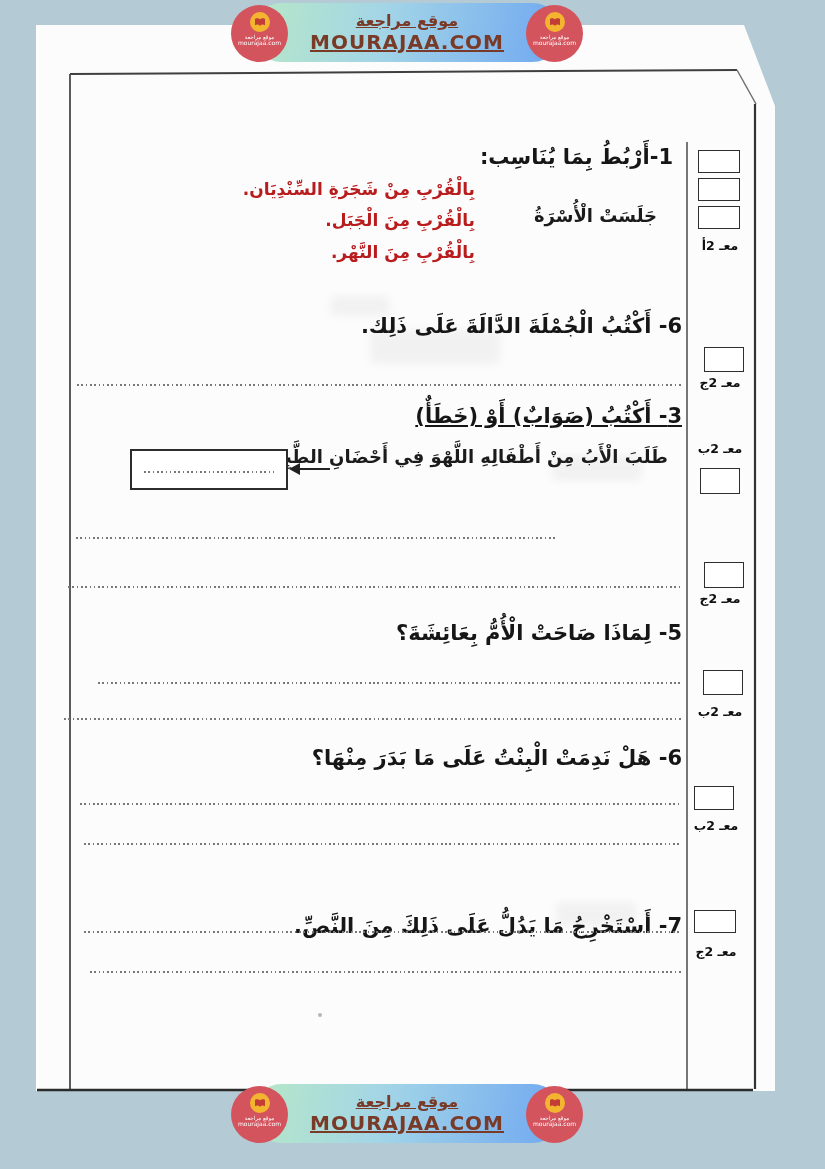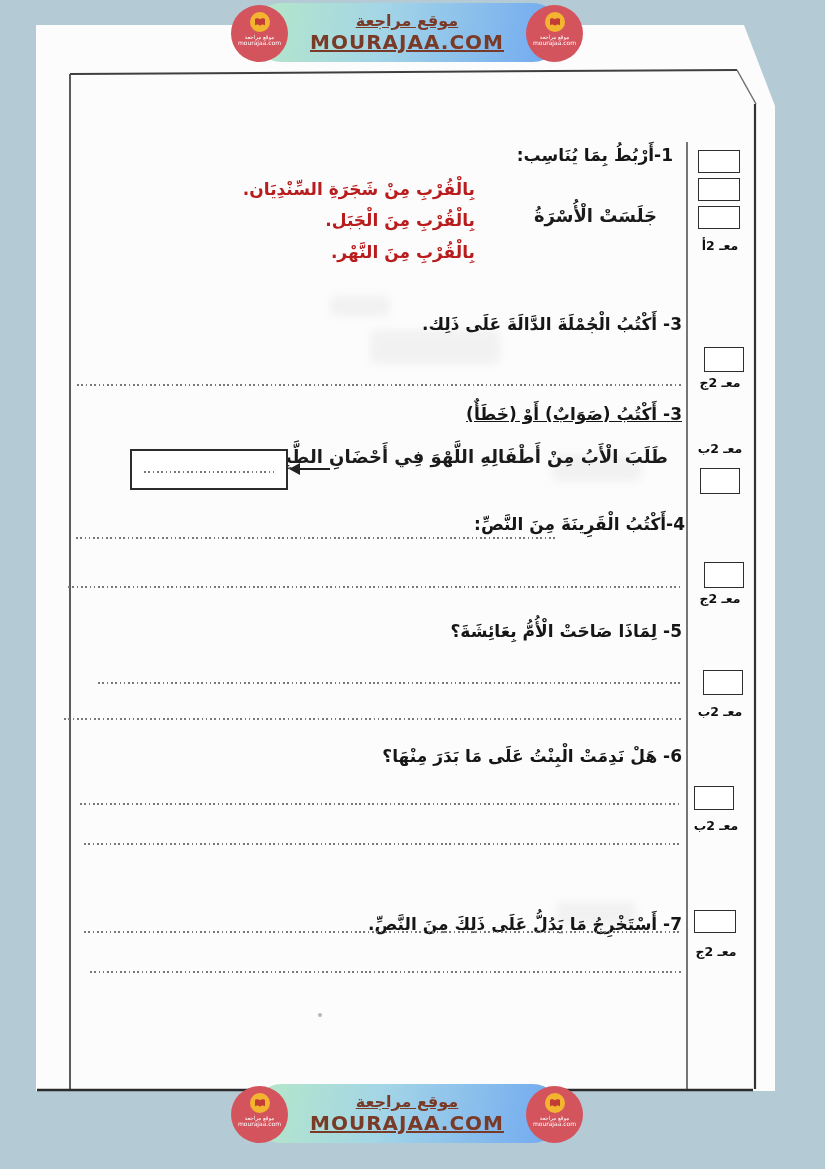--- a/index.html
+++ b/index.html
@@ -5,21 +5,21 @@
   * { margin:0; padding:0; box-sizing:border-box; }
   body { font-family:"DejaVu Sans", sans-serif; }
   .page { position:relative; width:825px; height:1169px; background:#b4cbd5; overflow:hidden; }
 
   
   .paper { position:absolute; left:36px; top:25px; width:739px; height:1066px; background:#fcfcfd;
            clip-path: polygon(0 0, 95.8% 0, 100% 7.6%, 100% 100%, 0 100%); }
   .frame { position:absolute; left:0; top:0; pointer-events:none; }
 
   
-  .qtitle { position:absolute; direction:rtl; font-size:17px; font-weight:bold; color:#161616; white-space:nowrap; }
+  .qtitle { position:absolute; direction:rtl; font-size:21px; font-weight:bold; color:#161616; white-space:nowrap; }
   .qtitle.u { text-decoration:underline; }
   .qtext  { position:absolute; direction:rtl; font-size:18px; font-weight:bold; color:#1b1b1b; white-space:nowrap;text-align:center; }
   .opt    { position:absolute; direction:rtl; font-size:17px; font-weight:bold; color:#b91c1c; text-align:right; white-space:nowrap; }
 
   
   .dotline { position:absolute; height:2px;
              background-image:repeating-linear-gradient(to right,#787878 0,#787878 1.6px,transparent 1.6px,transparent 4.3px); }
 
   
   .score-box { position:absolute; width:42px; height:23px; background:#fff; border:1.6px solid #2e2e2e; }
@@ -78,36 +78,35 @@
   <div class="qtitle" style="top:145px;right:152px;">1-أَرْبُطُ بِمَا يُنَاسِب:</div>
   <div class="qtext" style="top:205px;right:168px;">جَلَسَتْ الْأُسْرَةُ</div>
   <div class="opt" style="top:179px;right:350px;">بِالْقُرْبِ مِنْ شَجَرَةِ السِّنْدِيَان.</div>
   <div class="opt" style="top:210px;right:350px;">بِالْقُرْبِ مِنَ الْجَبَل.</div>
   <div class="opt" style="top:242px;right:350px;">بِالْقُرْبِ مِنَ النَّهْر.</div>
   <div class="score-box" style="left:698px;top:150px;"></div>
   <div class="score-box" style="left:698px;top:178px;"></div>
   <div class="score-box" style="left:698px;top:206px;"></div>
   <div class="mark" style="left:692px;top:238px;">معـ 2أ</div>
 
-  <div class="qtitle" style="top:314px;right:143px;">3- أَكْتُبُ الْجُمْلَةَ الدَّالَةَ عَلَى ذَلِك.</div>
+  <div class="qtitle" style="top:314px;right:143px;">6- أَكْتُبُ الْجُمْلَةَ الدَّالَةَ عَلَى ذَلِك.</div>
   <div class="dotline" style="left:77px;top:384px;width:605px;"></div>
   <div class="score-box" style="left:704px;top:347px;width:40px;height:25px;"></div>
   <div class="mark" style="left:692px;top:375px;">معـ 2ج</div>
 
   <div class="qtitle u" style="top:404px;right:143px;">3- أَكْتُبُ (صَوَابٌ) أَوْ (خَطَأٌ)</div>
   <div class="qtext" style="top:446px;right:157px;">طَلَبَ الْأَبُ مِنْ أَطْفَالِهِ اللَّهْوَ فِي أَحْضَانِ الطَّبِيعَةِ.</div>
   <div class="arrow-line"></div>
   <div class="arrow-head"></div>
   <div class="answer-box">
     <div class="dotline"></div>
   </div>
   <div class="mark" style="left:692px;top:441px;">معـ 2ب</div>
   <div class="score-box" style="left:700px;top:468px;width:40px;height:26px;"></div>
 
-  <div class="qtitle" style="top:514px;right:140px;">4-أَكْتُبُ الْقَرِينَةَ مِنَ النَّصِّ:</div>
   <div class="dotline" style="left:76px;top:537px;width:480px;"></div>
   <div class="dotline" style="left:68px;top:586px;width:614px;"></div>
   <div class="score-box" style="left:704px;top:562px;width:40px;height:26px;"></div>
   <div class="mark" style="left:692px;top:591px;">معـ 2ج</div>
 
   <div class="qtitle" style="top:621px;right:143px;margin-left:8px;">5- لِمَاذَا صَاحَتْ الْأُمُّ بِعَائِشَةَ؟</div>
   <div class="dotline" style="left:98px;top:682px;width:584px;"></div>
   <div class="dotline" style="left:64px;top:718px;width:618px;"></div>
   <div class="score-box" style="left:703px;top:670px;width:40px;height:25px;"></div>
   <div class="mark" style="left:692px;top:704px;">معـ 2ب</div>

